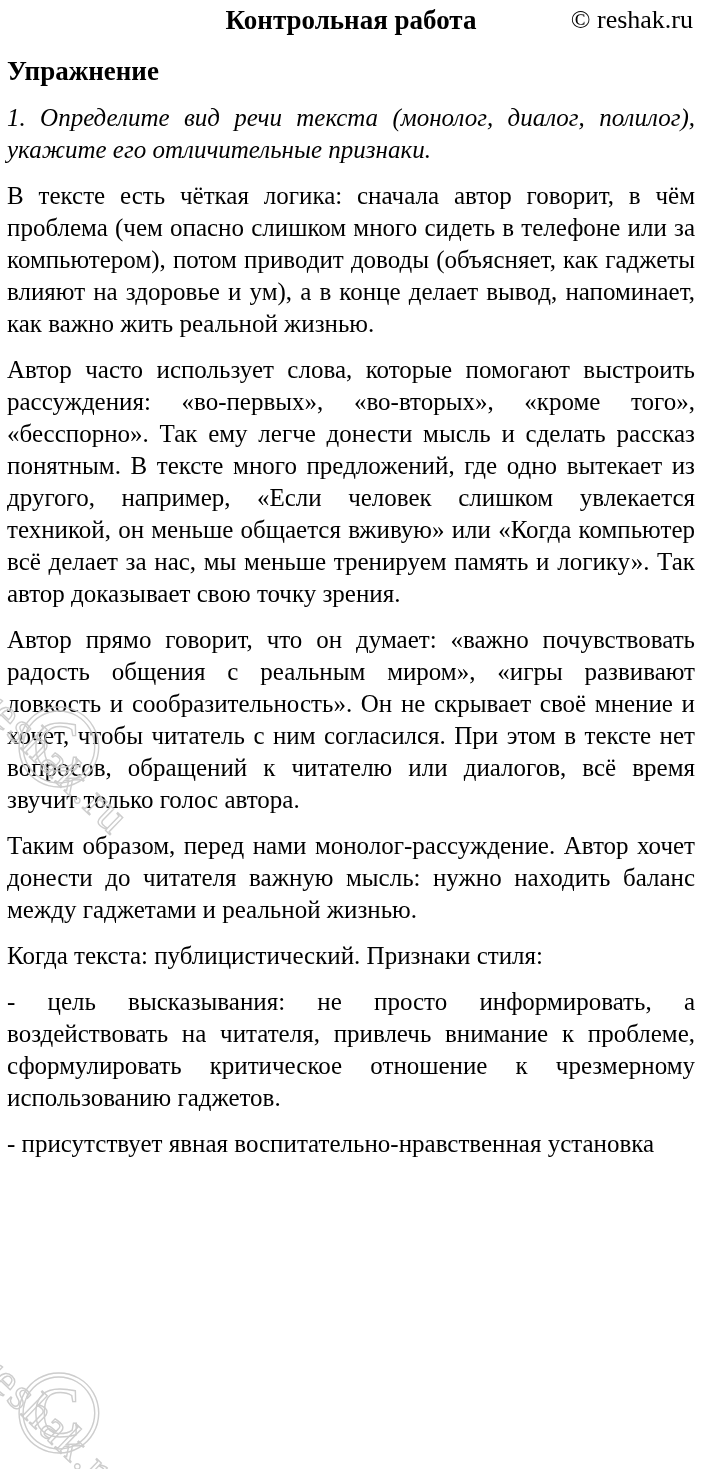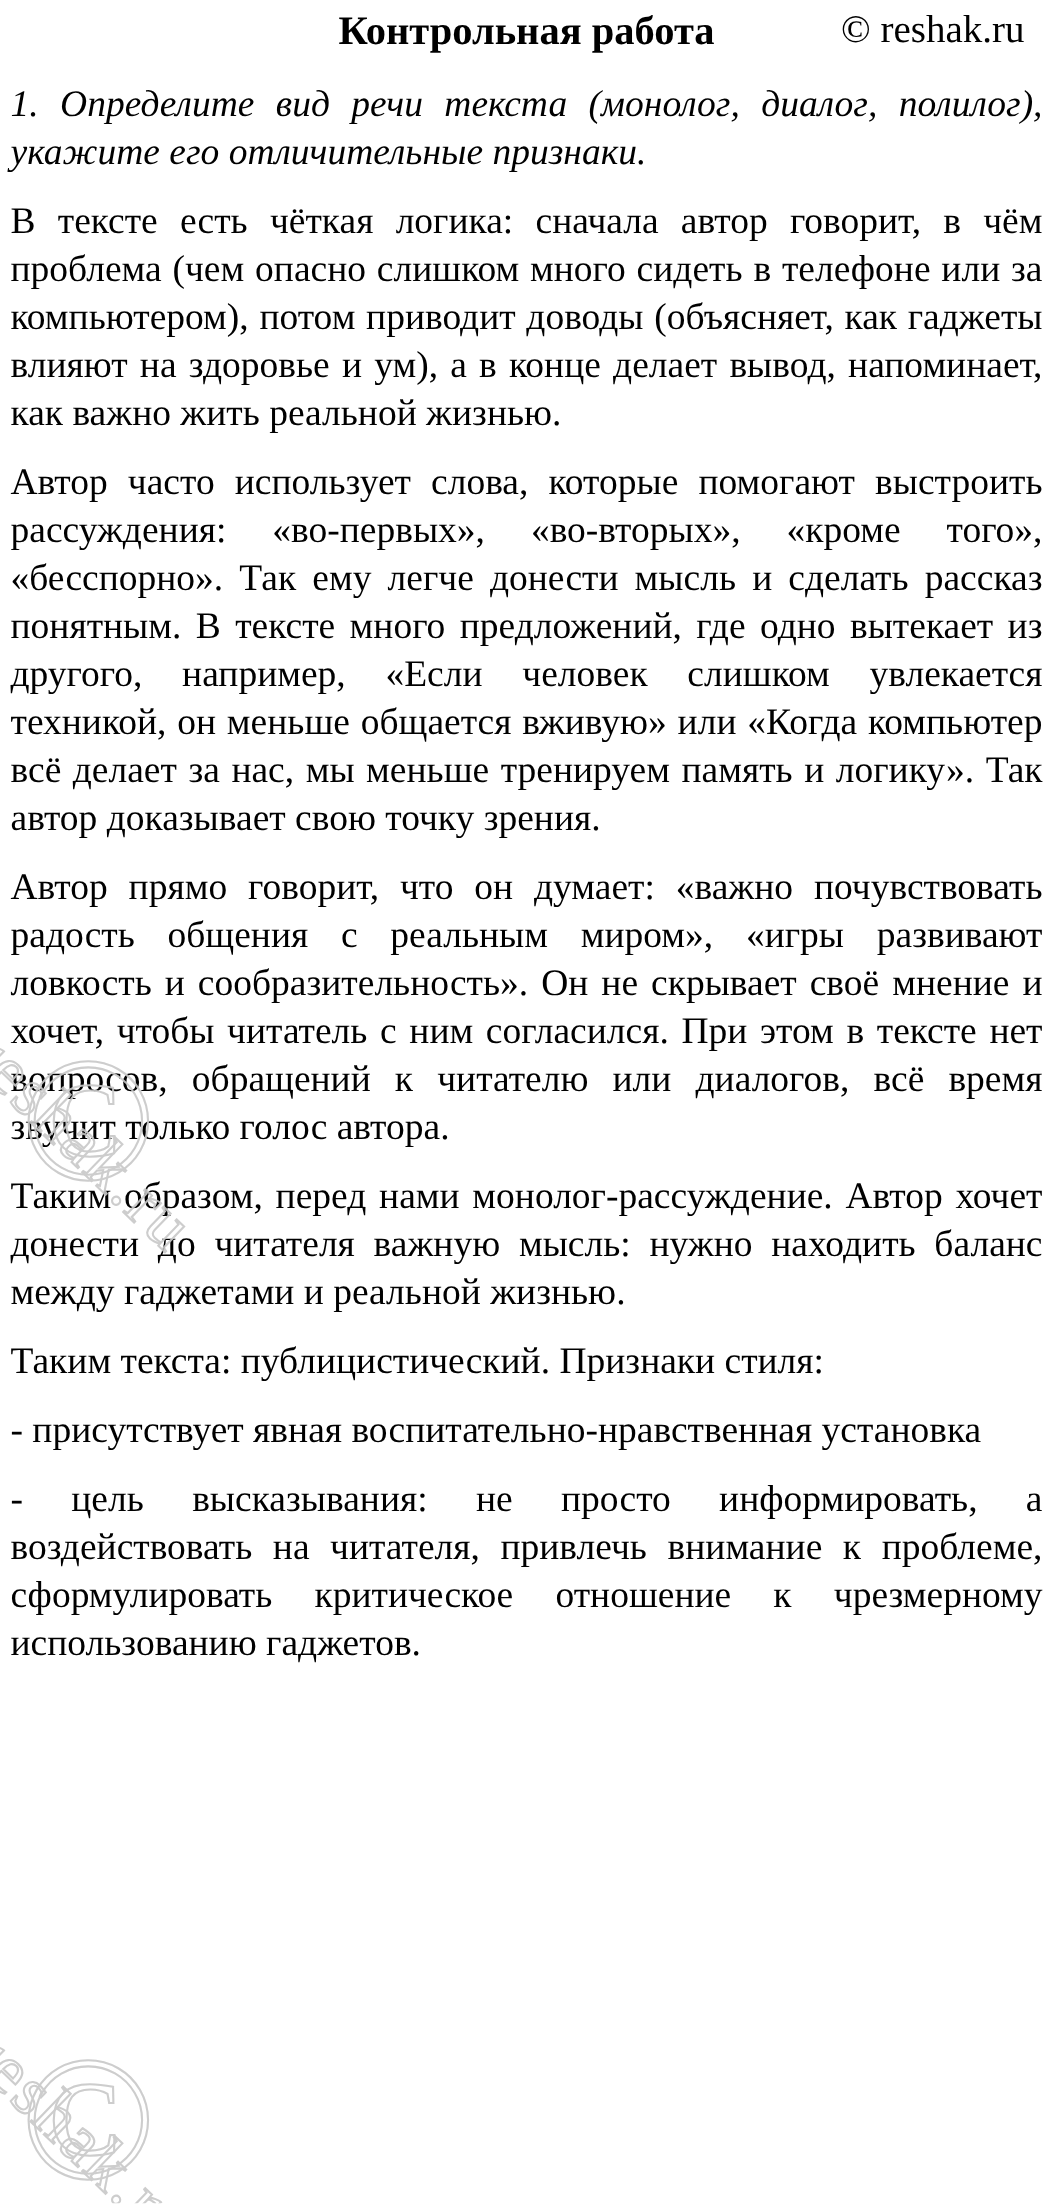--- a/index.html
+++ b/index.html
@@ -21,21 +21,21 @@
   }
   .doc-title {
     margin: 0;
     font-size: 27px;
     font-weight: bold;
     text-align: center;
     line-height: 32px;
   }
   .copyright {
     position: absolute;
-    right: 12px;
+    right: 2px;
     top: 0;
     font-size: 26px;
     font-weight: normal;
     line-height: 32px;
     white-space: nowrap;
     font-family: Liberation Serif, serif;
   }
   .section-heading {
     margin: 0 0 14px 0;
     font-size: 27px;
@@ -89,29 +89,30 @@
 </head>
 <body>
 
 <div class="page">
 
   <header class="doc-header">
     <h1 class="doc-title">Контрольная работа</h1>
     <span class="copyright">© reshak.ru</span>
   </header>
 
+  <h2 class="section-heading">Упражнение</h2>
 
   <p class="para question">1. Определите вид речи текста (монолог, диалог, полилог), укажите его отличительные признаки.</p>
   <p class="para">В тексте есть чёткая логика: сначала автор говорит, в чём проблема (чем опасно слишком много сидеть в телефоне или за компьютером), потом приводит доводы (объясняет, как гаджеты влияют на здоровье и ум), а в конце делает вывод, напоминает, как важно жить реальной жизнью.</p>
   <p class="para">Автор часто использует слова, которые помогают выстроить рассуждения: «во-первых», «во-вторых», «кроме того», «бесспорно». Так ему легче донести мысль и сделать рассказ понятным. В тексте много предложений, где одно вытекает из другого, например, «Если человек слишком увлекается техникой, он меньше общается вживую» или «Когда компьютер всё делает за нас, мы меньше тренируем память и логику». Так автор доказывает свою точку зрения.</p>
   <p class="para">Автор прямо говорит, что он думает: «важно почувствовать радость общения с реальным миром», «игры развивают ловкость и сообразительность». Он не скрывает своё мнение и хочет, чтобы читатель с ним согласился. При этом в тексте нет вопросов, обращений к читателю или диалогов, всё время звучит только голос автора.</p>
   <p class="para">Таким образом, перед нами монолог-рассуждение. Автор хочет донести до читателя важную мысль: нужно находить баланс между гаджетами и реальной жизнью.</p>
-  <p class="para">Таким текста: публицистический. Признаки стиля:</p>
+  <p class="para">Когда текста: публицистический. Признаки стиля:</p>
+  <p class="para">- цель высказывания: не просто информировать, а воздействовать на читателя, привлечь внимание к проблеме, сформулировать критическое отношение к чрезмерному использованию гаджетов.</p>
   <p class="para">- присутствует явная воспитательно-нравственная установка</p>
-  <p class="para">- цель высказывания: не просто информировать, а воздействовать на читателя, привлечь внимание к проблеме, сформулировать критическое отношение к чрезмерному использованию гаджетов.</p>
 
   <div class="watermark wm-1" aria-hidden="true">
     <span class="wm-symbol">©</span>
     <span class="wm-text">reshak.ru</span>
   </div>
 
   <div class="watermark wm-2" aria-hidden="true">
     <span class="wm-symbol">©</span>
     <span class="wm-text">reshak.ru</span>
   </div>

